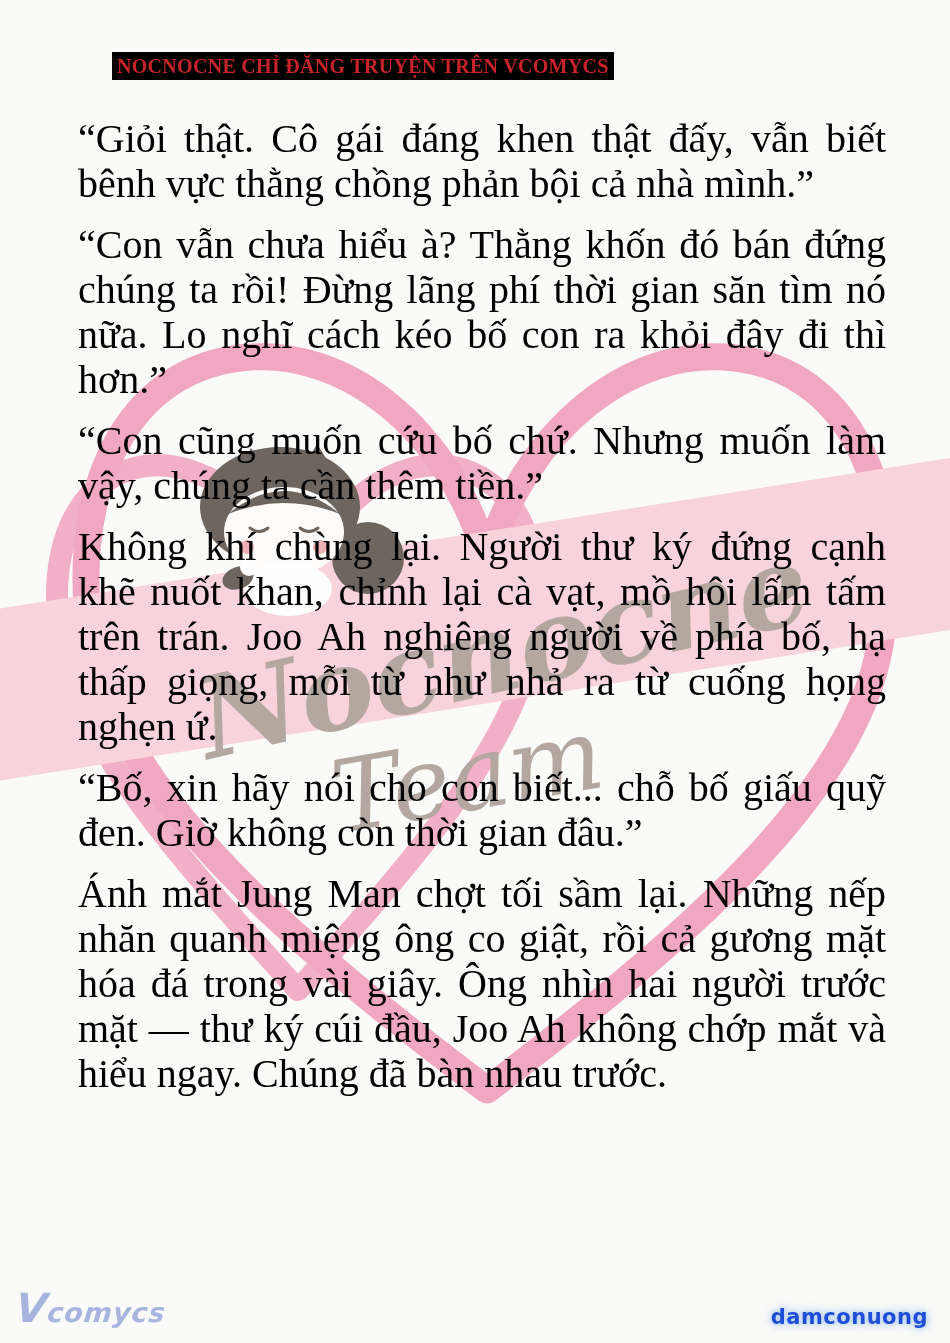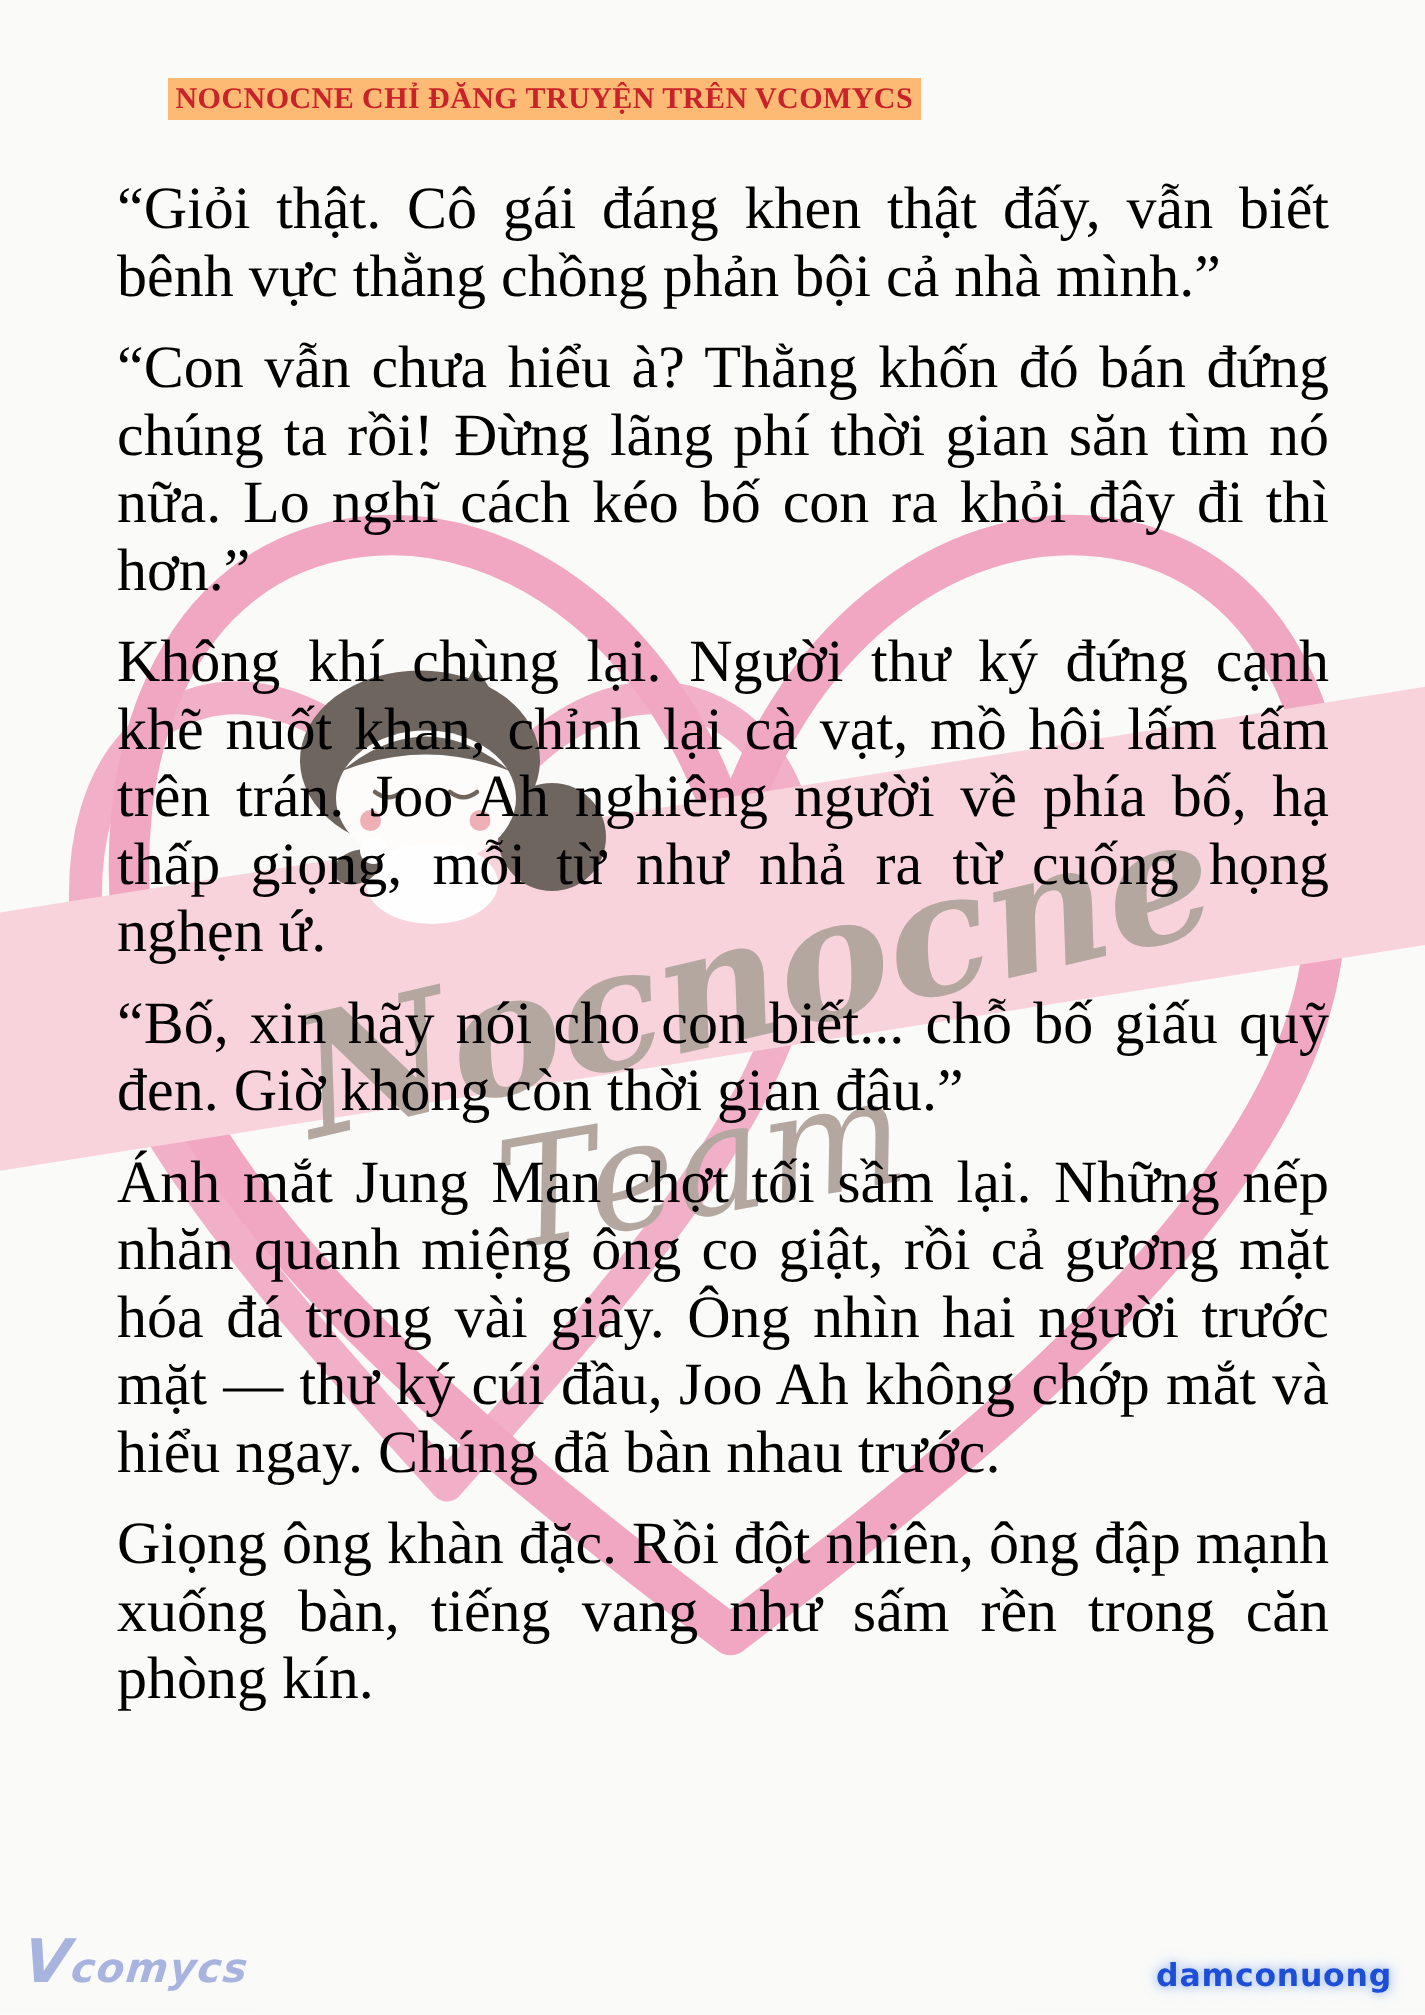--- a/index.html
+++ b/index.html
@@ -18,21 +18,21 @@
     position:absolute;left:0;top:0;right:0;z-index:2;
     padding:52px 64px 0 78px;
   }
   .banner{
     display:inline-block;
     margin-left:34px;
     font-family:"Liberation Serif", serif;
     font-weight:bold;
     font-size:20px;line-height:26px;
     color:#c8222a;
-    background:#fdba74;
+    background:#000000;
     padding:1px 5px;
     letter-spacing:0.3px;
   }
   .content p{
     margin:16px 0 0 0;
     font-size:40px;
     line-height:45px;
     text-align:justify;
     color:#000000;
   }
@@ -104,22 +104,22 @@
 
     <text class="wm-script" x="505" y="690" font-size="112" font-weight="bold" text-anchor="middle" transform="rotate(-13 505 660)">Nocnocne</text>
     <text class="wm-script" x="470" y="810" font-size="100" fill="#bcb0a9" text-anchor="middle" transform="rotate(-10 470 790)">Team</text>
   </svg>
 
   <div class="content">
     <div class="banner">NOCNOCNE CHỈ ĐĂNG TRUYỆN TRÊN VCOMYCS</div>
 
     <p class="first">“Giỏi thật. Cô gái đáng khen thật đấy, vẫn biết bênh vực thằng chồng phản bội cả nhà mình.”</p>
     <p>“Con vẫn chưa hiểu à? Thằng khốn đó bán đứng chúng ta rồi! Đừng lãng phí thời gian săn tìm nó nữa. Lo nghĩ cách kéo bố con ra khỏi đây đi thì hơn.”</p>
+    <p>“Con cũng muốn cứu bố chứ. Nhưng muốn làm vậy, chúng ta cần thêm tiền.”</p>
     <p>Không khí chùng lại. Người thư ký đứng cạnh khẽ nuốt khan, chỉnh lại cà vạt, mồ hôi lấm tấm trên trán. Joo Ah nghiêng người về phía bố, hạ thấp giọng, mỗi từ như nhả ra từ cuống họng nghẹn ứ.</p>
     <p>“Bố, xin hãy nói cho con biết... chỗ bố giấu quỹ đen. Giờ không còn thời gian đâu.”</p>
     <p>Ánh mắt Jung Man chợt tối sầm lại. Những nếp nhăn quanh miệng ông co giật, rồi cả gương mặt hóa đá trong vài giây. Ông nhìn hai người trước mặt — thư ký cúi đầu, Joo Ah không chớp mắt và hiểu ngay. Chúng đã bàn nhau trước.</p>
-    <p>Giọng ông khàn đặc. Rồi đột nhiên, ông đập mạnh xuống bàn, tiếng vang như sấm rền trong căn phòng kín.</p>
   </div>
 
   <div class="vcomycs-logo">Vcomycs</div>
   <div class="uploader-watermark">damconuong</div>
 
 </div>
 
 </body></html>

